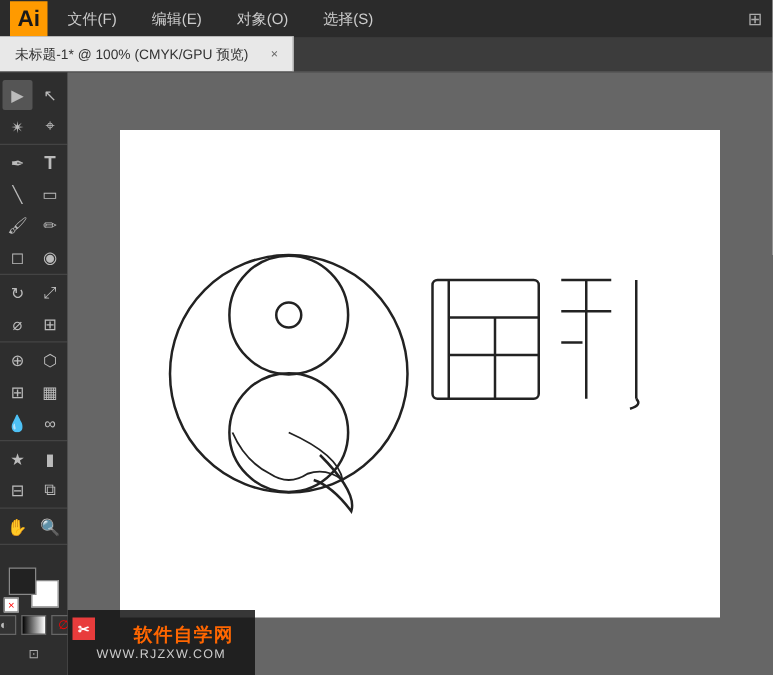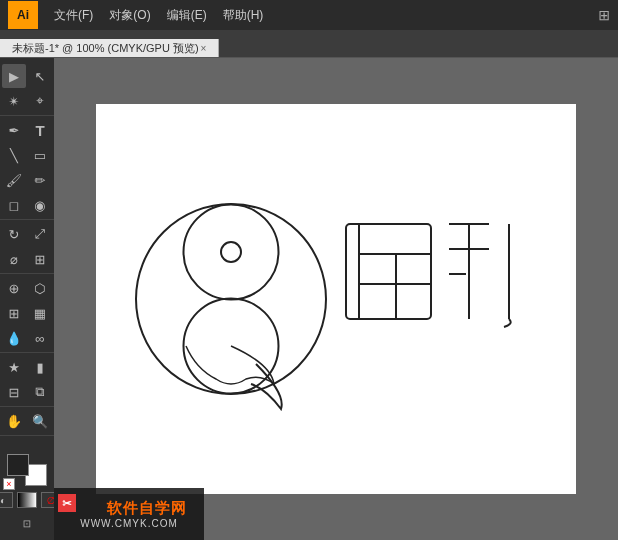--- a/index.html
+++ b/index.html
@@ -24,58 +24,58 @@
       color: #ccc;
     }
     #ai-logo {
       width: 30px;
       height: 28px;
       background: #ff9a00;
       display: flex;
       align-items: center;
       justify-content: center;
       font-weight: bold;
-      font-size: 12px;
+      font-size: 18px;
       color: #1a1a1a;
       margin-right: 8px;
       flex-shrink: 0;
     }
     #menu-bar {
       display: flex;
-      gap: 0px;
+      gap: 12px;
       flex: 1;
     }
     .menu-item {
       padding: 4px 8px;
       color: #ccc;
       font-size: 12px;
       cursor: pointer;
       white-space: nowrap;
     }
 
     
     #tab-bar {
       width: 100%;
       height: 28px;
       background: #3c3c3c;
       display: flex;
       align-items: flex-end;
       border-bottom: 1px solid #555;
     }
     .tab {
-      height: 18px;
+      height: 28px;
       padding: 0 12px;
       background: #e8e8e8;
       color: #333;
       display: flex;
       align-items: center;
       font-size: 11px;
       border-right: 1px solid #aaa;
       cursor: pointer;
-      gap: 2px;
+      gap: 18px;
     }
     .tab-close {
       font-size: 10px;
       color: #666;
       cursor: pointer;
     }
 
     
     #main-layout {
       display: flex;
@@ -265,23 +265,23 @@
     }
   </style>
 </head>
 <body>
 
 <div id="title-bar">
   <div id="ai-logo">Ai</div>
   <div id="menu-bar">
 
   <div class="menu-item">文件(F)</div>
+      <div class="menu-item">编辑(E)</div>
       <div class="menu-item">对象(O)</div>
-      <div class="menu-item">编辑(E)</div>
-      <div class="menu-item">帮助(H)</div>
+      <div class="menu-item">选择(S)</div>
     </div>
 
   <div style="color:#aaa;font-size:14px;margin-left:4px;">⊞</div>
 </div>
 
 <div id="tab-bar">
   <div class="tab">
     <span>未标题-1* @ 100% (CMYK/GPU 预览)</span>
     <span class="tab-close">×</span>
   </div>
@@ -420,17 +420,17 @@
 
             <line x1="5" y1="5" x2="45" y2="5" stroke="#222" stroke-width="2"></line>
           </g>
         </svg>
       </div>
     </div>
 
     <div id="watermark">
       <div id="watermark-icon">✂</div>
       <span id="watermark-text1">软件自学网</span>
-      <span id="watermark-text2">WWW.CMYK.COM</span>
+      <span id="watermark-text2">WWW.RJZXW.COM</span>
     </div>
   </div>
 
 </div>
 
 </body></html>

